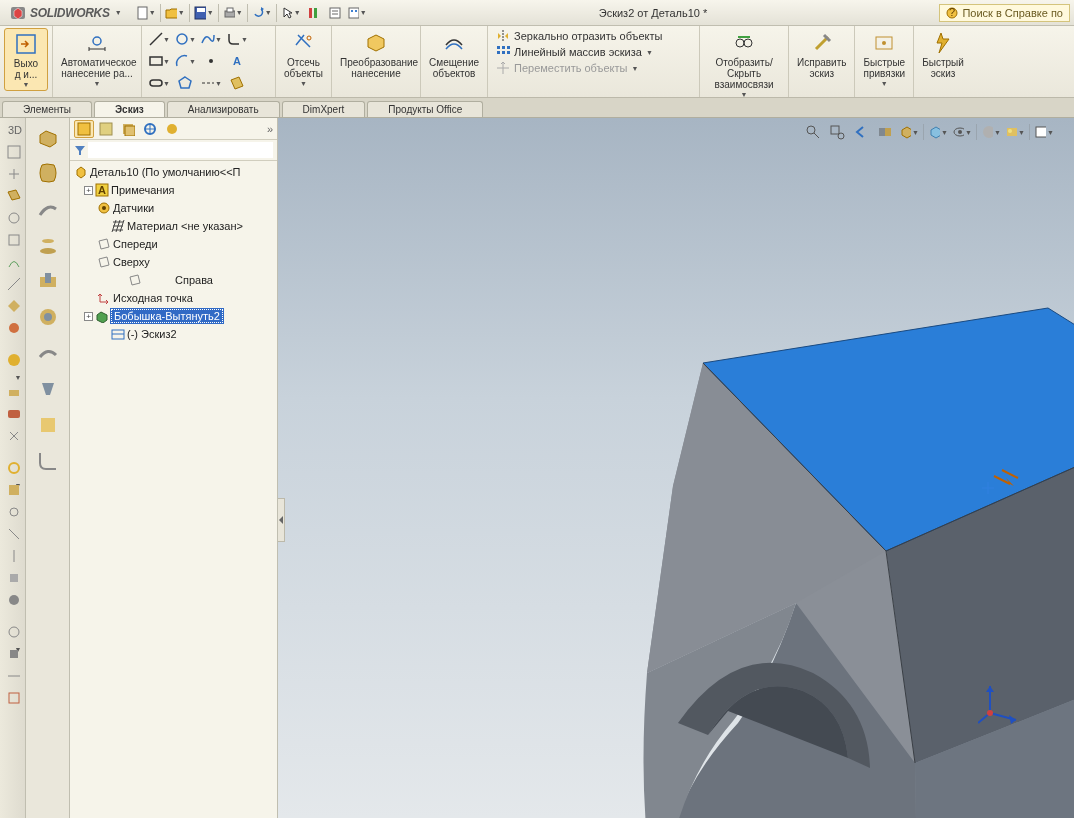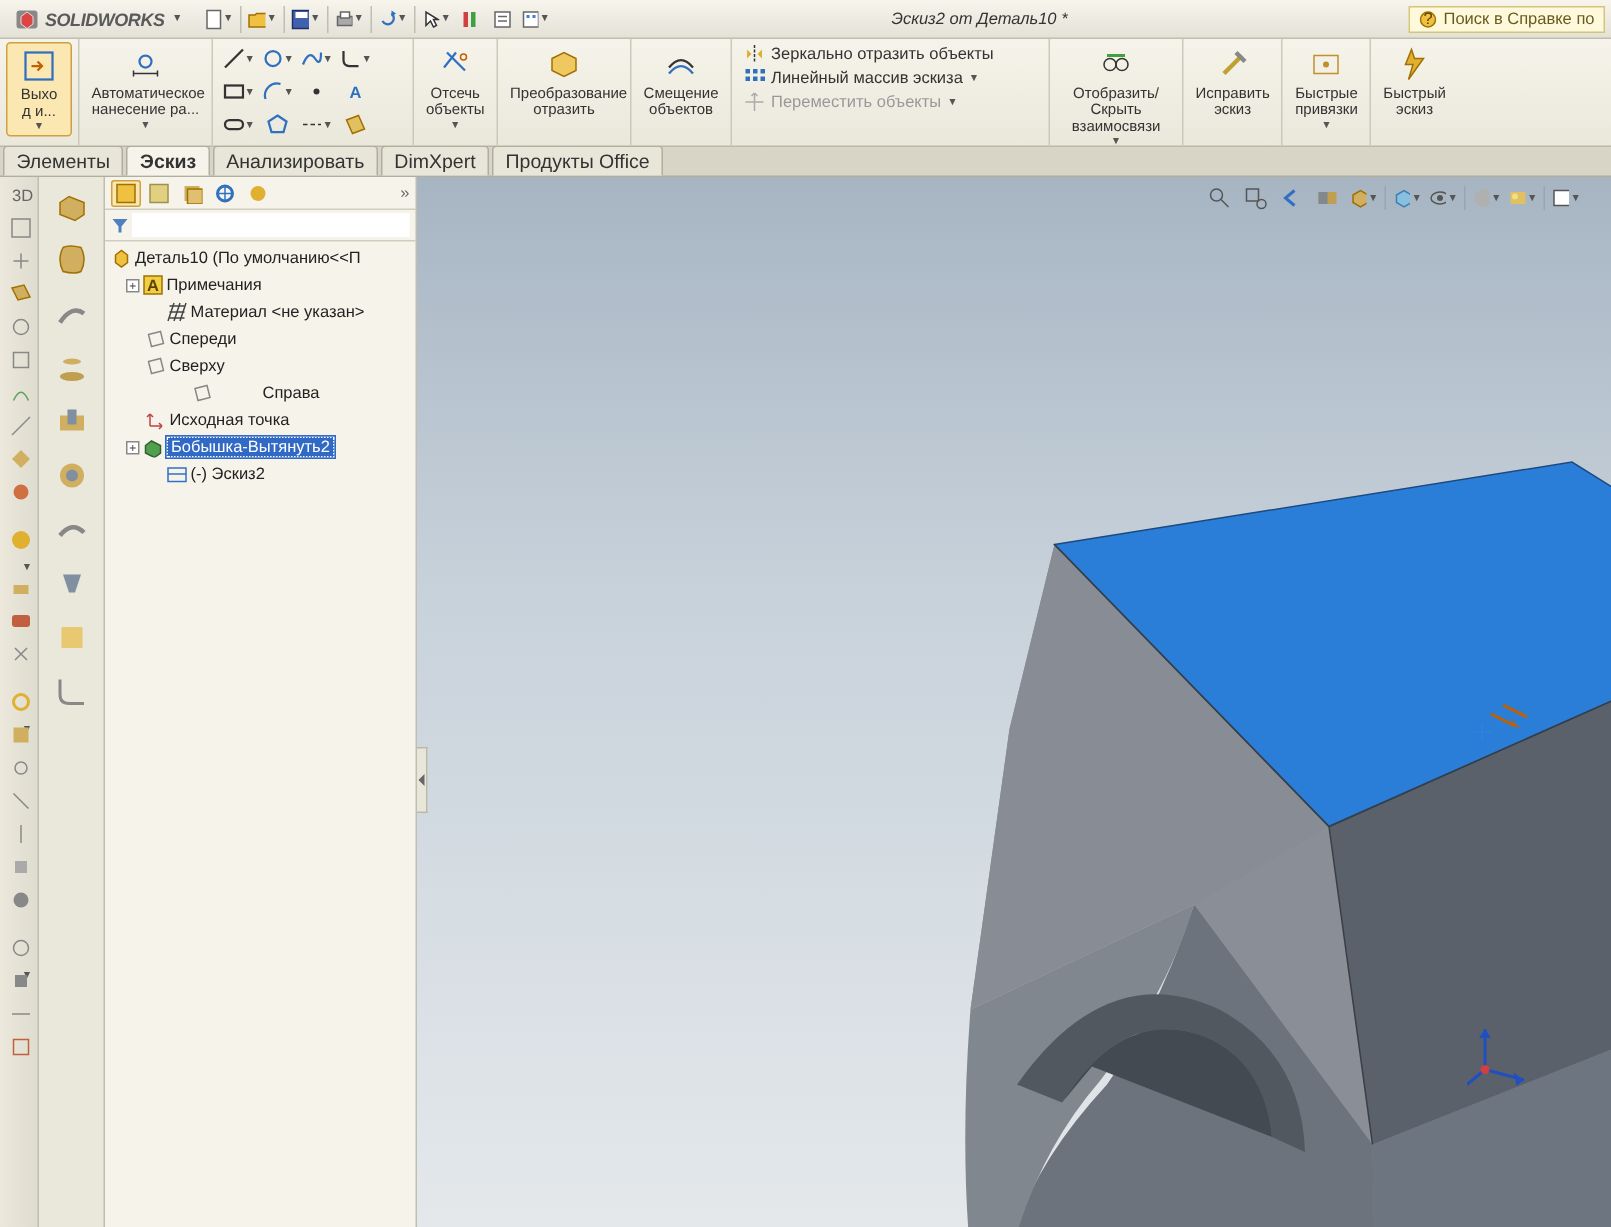--- a/index.html
+++ b/index.html
@@ -7,39 +7,39 @@
 
 
 .titlebar { height: 26px; background: linear-gradient(#f7f5ec,#e4e2d7); display: flex; align-items: center; padding: 0 4px; border-bottom: 1px solid #c0beb0; }
 .logo-area { display: flex; align-items: center; gap: 4px; padding: 0 6px; }
 .logo-icon { width: 16px; height: 16px; }
 .logo-text { font-weight: bold; font-style: italic; color: #5a5a5a; font-size: 12px; letter-spacing: -0.3px; }
 .qat { display: flex; align-items: center; gap: 2px; margin-left: 8px; }
 .qat-btn { width: 20px; height: 20px; display: flex; align-items: center; justify-content: center; border-radius: 2px; }
 .qat-sep { width: 1px; height: 18px; background: #c0beb0; margin: 0 2px; }
 .qat-drop { font-size: 7px; color: #555; margin-left: 1px; }
-.doc-title { flex: 1; text-align: center; color: #333; font-style: italic; }
+.doc-title { flex: 1; text-align: center; color: #333; }
 .search-help { background: #fff9dc; border: 1px solid #d4c47c; padding: 2px 6px; display: flex; align-items: center; gap: 4px; color: #6a5a20; font-size: 11px; }
 
 
 .ribbon { height: 72px; background: linear-gradient(#f6f4ea,#eae7db); display: flex; align-items: stretch; border-bottom: 1px solid #bcb9aa; }
 .ribbon-group { border-right: 1px solid #ccc9ba; display: flex; flex-direction: column; align-items: center; padding: 2px 4px 0 4px; justify-content: flex-start; position: relative; }
 .ribbon-group.wide { flex-direction: column; align-items: flex-start; }
 .ribbon-btn-large { display: flex; flex-direction: column; align-items: center; gap: 1px; padding: 2px 4px; min-width: 44px; }
 .ribbon-icon-large { width: 26px; height: 26px; display: flex; align-items: center; justify-content: center; }
 .ribbon-label { font-size: 10px; text-align: center; color: #333; line-height: 11px; white-space: pre; }
 .ribbon-label.split { white-space: normal; max-width: 72px; }
 .ribbon-row { display: flex; gap: 4px; padding: 1px 2px; align-items: center; }
 .ribbon-small-btn { width: 22px; height: 20px; display: flex; align-items: center; justify-content: center; }
 .ribbon-text-btn { display: flex; align-items: center; gap: 4px; padding: 1px 2px; font-size: 10px; color: #333; }
 .drop-arrow { font-size: 7px; color: #555; }
 
 
 .cmdtabs { height: 20px; background: #d8d5c7; display: flex; align-items: flex-end; padding-left: 2px; border-bottom: 1px solid #b0ae9f; }
-.cmdtab { padding: 2px 8px; border: 1px solid #b0ae9f; border-bottom: none; background: #e8e5d9; margin-right: 2px; font-size: 13px; color: #333; border-radius: 3px 3px 0 0; }
+.cmdtab { padding: 2px 20px; border: 1px solid #b0ae9f; border-bottom: none; background: #e8e5d9; margin-right: 2px; font-size: 10px; color: #333; border-radius: 3px 3px 0 0; }
 .cmdtab.active { background: #f6f4ea; font-weight: bold; }
 
 
 .main { display: flex; height: calc(818px - 26px - 72px - 20px); }
 .left-rail { width: 26px; background: linear-gradient(to right,#ece9dc,#dedbcf); border-right: 1px solid #c0beb0; display: flex; flex-direction: column; align-items: center; padding-top: 4px; gap: 4px; text-align: right; }
 .left-rail .pill { width: 18px; height: 18px; border-radius: 2px; }
 .rail-sep { height: 6px; }
 
 .second-rail { width: 44px; background: #eae7db; border-right: 1px solid #c0beb0; display: flex; flex-direction: column; align-items: center; padding-top: 4px; gap: 6px; }
 .second-rail .sbtn { width: 30px; height: 30px; display: flex; align-items: center; justify-content: center; }
@@ -287,21 +287,21 @@
   </div>
 
   <div class="ribbon-group">
     <div class="ribbon-btn-large">
       <span class="ribbon-icon-large">
           <svg width="24" height="24">
             <path d="M4 8 L12 4 L20 8 L20 16 L12 20 L4 16 Z" fill="#f0c860" stroke="#a07000"></path>
           </svg>
         </span>
       <span class="ribbon-label split">Преобразование
-отразить</span>
+нанесение</span>
     </div>
   </div>
 
   <div class="ribbon-group">
     <div class="ribbon-btn-large">
       <span class="ribbon-icon-large">
           <svg width="24" height="24">
             <path d="M4 14 Q12 4 20 14" fill="none" stroke="#333" stroke-width="1.5"></path>
             <path d="M4 18 Q12 8 20 18" fill="none" stroke="#3070c0" stroke-width="1.5"></path>
           </svg>
@@ -601,20 +601,30 @@
         <span class="tree-toggle">+</span>
         <span class="tree-icon">
             <svg width="14" height="14">
               <rect x="1" y="1" width="12" height="12" fill="#f0d040" stroke="#a07000"></rect>
               <text x="7" y="11" text-anchor="middle" font-size="10" font-weight="bold" fill="#604000">A</text>
             </svg>
           </span>
         <span class="tree-label">Примечания</span>
       </div>
 
+      <div class="tree-row" style="padding-left:14px;">
+        <span class="tree-spacer"></span>
+        <span class="tree-icon">
+            <svg width="14" height="14">
+              <circle cx="7" cy="7" r="5" fill="#f0c040" stroke="#a07000"></circle>
+              <circle cx="7" cy="7" r="2" fill="#604000"></circle>
+            </svg>
+          </span>
+        <span class="tree-label">Датчики</span>
+      </div>
 
       <div class="tree-row" style="padding-left:28px;">
         <span class="tree-spacer"></span>
         <span class="tree-icon">
             <svg width="14" height="14">
               <line x1="2" y1="3" x2="12" y2="3" stroke="#444"></line>
               <line x1="2" y1="7" x2="12" y2="7" stroke="#444"></line>
               <line x1="2" y1="11" x2="12" y2="11" stroke="#444"></line>
               <line x1="5" y1="1" x2="1" y2="13" stroke="#444"></line>
               <line x1="9" y1="1" x2="5" y2="13" stroke="#444"></line>

